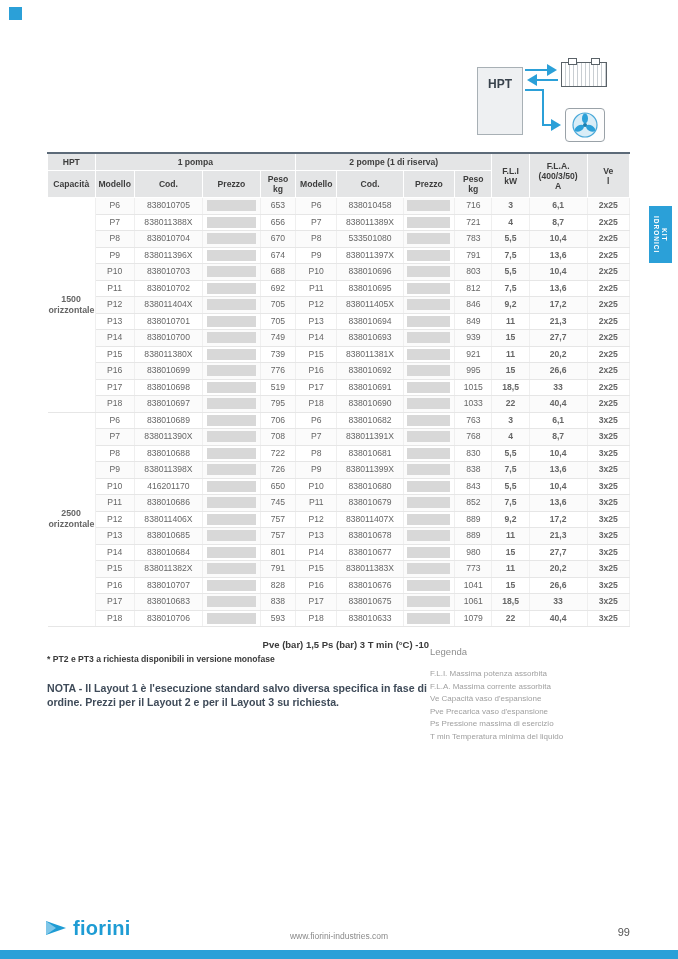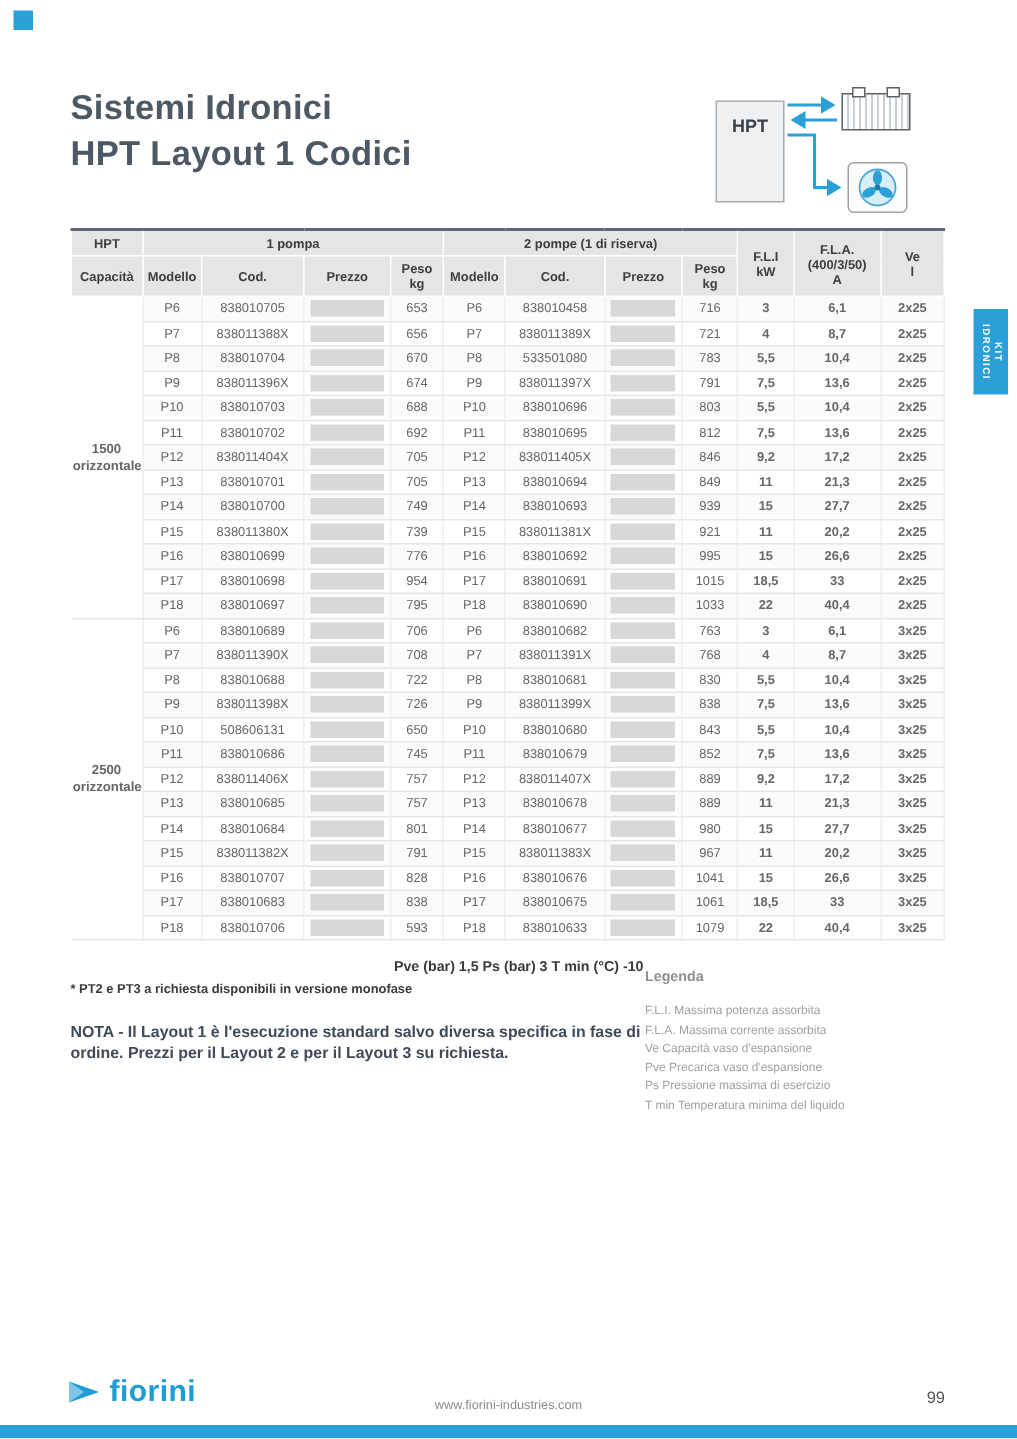--- a/index.html
+++ b/index.html
@@ -50,44 +50,40 @@
   td.bold-val{font-weight:bold;color:#3d3d3d;}
   .price-box{width:88%;height:11px;margin:0 auto;background:#d8d8d8;}
 
   
   .notes{position:absolute;left:47px;top:639px;width:382px;}
   .note-params{font-size:9.5px;font-weight:bold;color:#3a3a3a;text-align:right;}
   .note-footnote{font-size:8.6px;font-weight:bold;color:#3a3a3a;margin-top:4px;}
   .note-nota{margin-top:17px;font-size:10.6px;font-weight:bold;color:#3f4b59;line-height:1.35;}
 
   .legend{position:absolute;left:430px;top:646px;width:200px;}
-  .legend-title{font-size:9.5px;font-weight:bold;color:#8e8e8e;margin-bottom:11px;}
+  .legend-title{font-size:9.5px;font-weight:normal;color:#8e8e8e;margin-bottom:11px;}
   .legend-item{font-size:8px;color:#a0a0a0;line-height:12.5px;}
 
   
   .footer-logo{position:absolute;left:44px;top:919px;display:flex;align-items:flex-start;gap:5px;}
   .brand-col{display:flex;flex-direction:column;gap:43px;}
   .brand-name{font-size:20px;font-weight:bold;color:#1e9cd4;line-height:18px;letter-spacing:.3px;}
   .brand-sub{font-size:5.5px;letter-spacing:3.2px;color:#555;margin-top:1px;}
   .footer-url{position:absolute;left:0;top:931px;width:678px;text-align:center;
               font-size:8.5px;color:#8a8a8a;}
   .page-number{position:absolute;right:48px;top:926px;font-size:11px;color:#555;}
   .bottom-bar{position:absolute;left:0;bottom:0;width:678px;height:9px;background:#2ba0d8;}
 </style>
 </head>
 <body>
 
 <div class="page">
 
   <div class="corner-square"></div>
 
-  <div class="title-block">
-    <div class="title-line">Sistemi Idronici</div>
-    <div class="title-line">HPT Layout 1  Codici</div>
-  </div>
 
   <div class="diagram">
     <svg class="diagram-arrows" viewBox="0 0 132 88">
       <defs>
         <marker id="arr" markerWidth="6" markerHeight="6" refX="4" refY="3" orient="auto">
           <path d="M0,0 L5,3 L0,6 Z" fill="#2ba0d8"></path>
         </marker>
       </defs>
       <path d="M48,12 H78" stroke="#2ba0d8" stroke-width="2" fill="none" marker-end="url(#arr)"></path>
       <path d="M81,22 H52" stroke="#2ba0d8" stroke-width="2" fill="none" marker-end="url(#arr)"></path>
@@ -347,21 +343,21 @@
             <td class="bold-val">15</td>
             <td class="bold-val">26,6</td>
             <td class="bold-val">2x25</td>
           </tr>
           <tr>
             <td>P17</td>
             <td>838010698</td>
             <td>
               <div class="price-box"></div>
             </td>
-            <td>954</td>
+            <td>519</td>
             <td>P17</td>
             <td>838010691</td>
             <td>
               <div class="price-box"></div>
             </td>
             <td>1015</td>
             <td class="bold-val">18,5</td>
             <td class="bold-val">33</td>
             <td class="bold-val">2x25</td>
           </tr>
@@ -447,21 +443,21 @@
             <td>
               <div class="price-box"></div>
             </td>
             <td>838</td>
             <td class="bold-val">7,5</td>
             <td class="bold-val">13,6</td>
             <td class="bold-val">3x25</td>
           </tr>
           <tr>
             <td>P10</td>
-            <td>508606131</td>
+            <td>416201170</td>
             <td>
               <div class="price-box"></div>
             </td>
             <td>650</td>
             <td>P10</td>
             <td>838010680</td>
             <td>
               <div class="price-box"></div>
             </td>
             <td>843</td>
@@ -542,21 +538,21 @@
             <td>838011382X</td>
             <td>
               <div class="price-box"></div>
             </td>
             <td>791</td>
             <td>P15</td>
             <td>838011383X</td>
             <td>
               <div class="price-box"></div>
             </td>
-            <td>967</td>
+            <td>773</td>
             <td class="bold-val">11</td>
             <td class="bold-val">20,2</td>
             <td class="bold-val">3x25</td>
           </tr>
           <tr>
             <td>P16</td>
             <td>838010707</td>
             <td>
               <div class="price-box"></div>
             </td>

